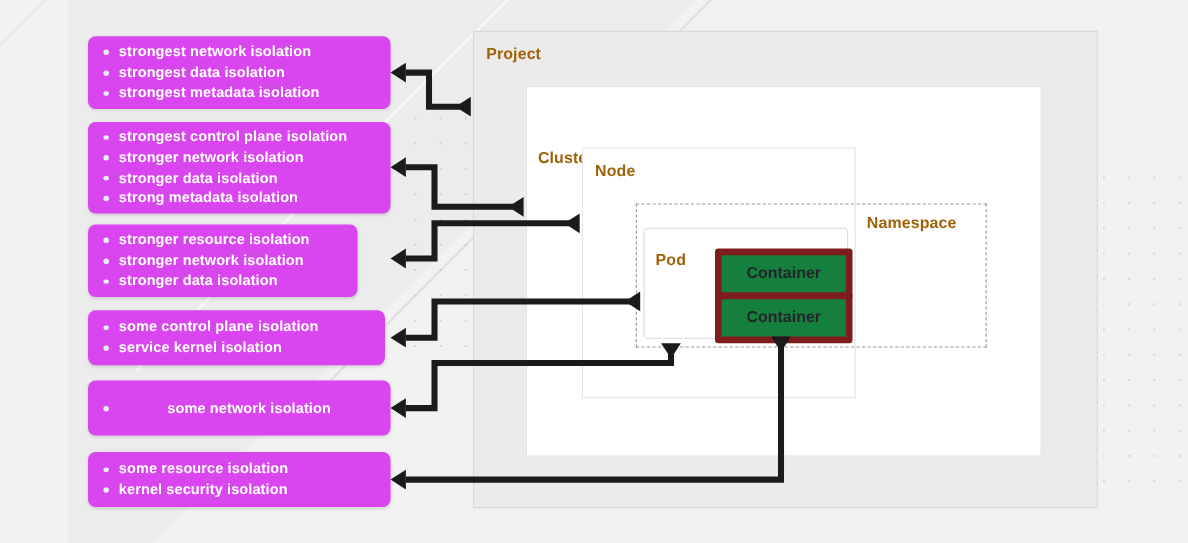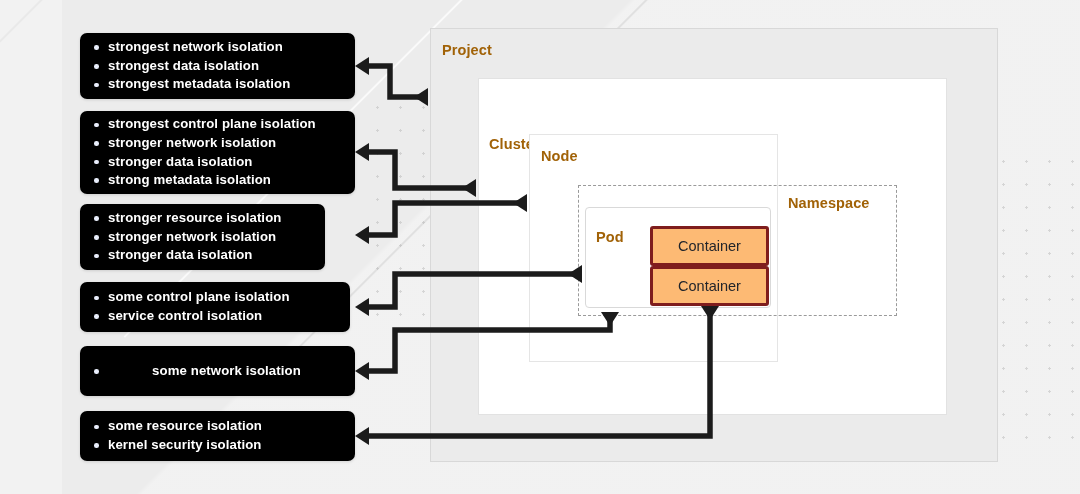--- a/index.html
+++ b/index.html
@@ -29,21 +29,21 @@
     background-image:radial-gradient(rgba(170,170,170,.40) 1px, transparent 1.2px);
     background-size:23px 23px;
   }
   .bg-panel{
     position:absolute;background:rgba(255,255,255,.35);
   }
 
   
   .card{
     position:absolute;
-    background:#000000;
+    background:#d946ef;
     border-radius:7px;
     box-shadow:0 1px 3px rgba(0,0,0,.13);
     color:#ffffff;
     box-sizing:border-box;
     padding:7px 10px 7px 12px;
     display:flex;flex-direction:column;justify-content:center;
   }
   .card ul{list-style:none;margin:0;padding:0;}
   .card li{
     position:relative;
@@ -68,23 +68,23 @@
     letter-spacing:.1px;
     white-space:nowrap;
   }
   .nested{position:absolute;box-sizing:border-box;}
   #project-box{background:#ebebeb;border:1px solid #d8d8d8;}
   #cluster-box{background:#ffffff;border:1px solid #e2e2e2;}
   #node-box{background:#ffffff;border:1px solid #e5e5e5;}
   #namespace-box{background:transparent;border:1.5px dashed #9a9a9a;}
   #pod-box{background:#ffffff;border:1px solid #d9d9d9;border-radius:4px;}
   .container-box{
-    position:absolute;background:#fdba74;border:3px solid #7f1d1d;border-radius:3px;
+    position:absolute;background:#15803d;border:6px solid #7f1d1d;border-radius:3px;
     display:flex;align-items:center;justify-content:center;
-    font-weight:normal;font-size:14.5px;color:#22252b;
+    font-weight:bold;font-size:14.5px;color:#22252b;
   }
 
   
   svg#wires{position:absolute;left:0;top:0;width:1080px;height:494px;pointer-events:none;}
   svg#wires path{fill:none;stroke:#1b1b1b;stroke-width:5.5;stroke-linecap:butt;stroke-linejoin:miter;}
   svg#wires polygon{fill:#1b1b1b;}
 </style>
 </head>
 <body>
 
@@ -121,21 +121,21 @@
     <ul>
       <li>stronger resource isolation</li>
       <li>stronger network isolation</li>
       <li>stronger data isolation</li>
     </ul>
   </div>
 
   <div class="card" style="left:80px;top:282px;width:270px;height:50px;">
     <ul>
       <li>some control plane isolation</li>
-      <li>service control isolation</li>
+      <li>service kernel isolation</li>
     </ul>
   </div>
 
   <div class="card" style="left:80px;top:346px;width:275px;height:50px;text-align:center;">
     <ul>
       <li>some network isolation</li>
     </ul>
   </div>
 
   <div class="card" style="left:80px;top:411px;width:275px;height:50px;">

